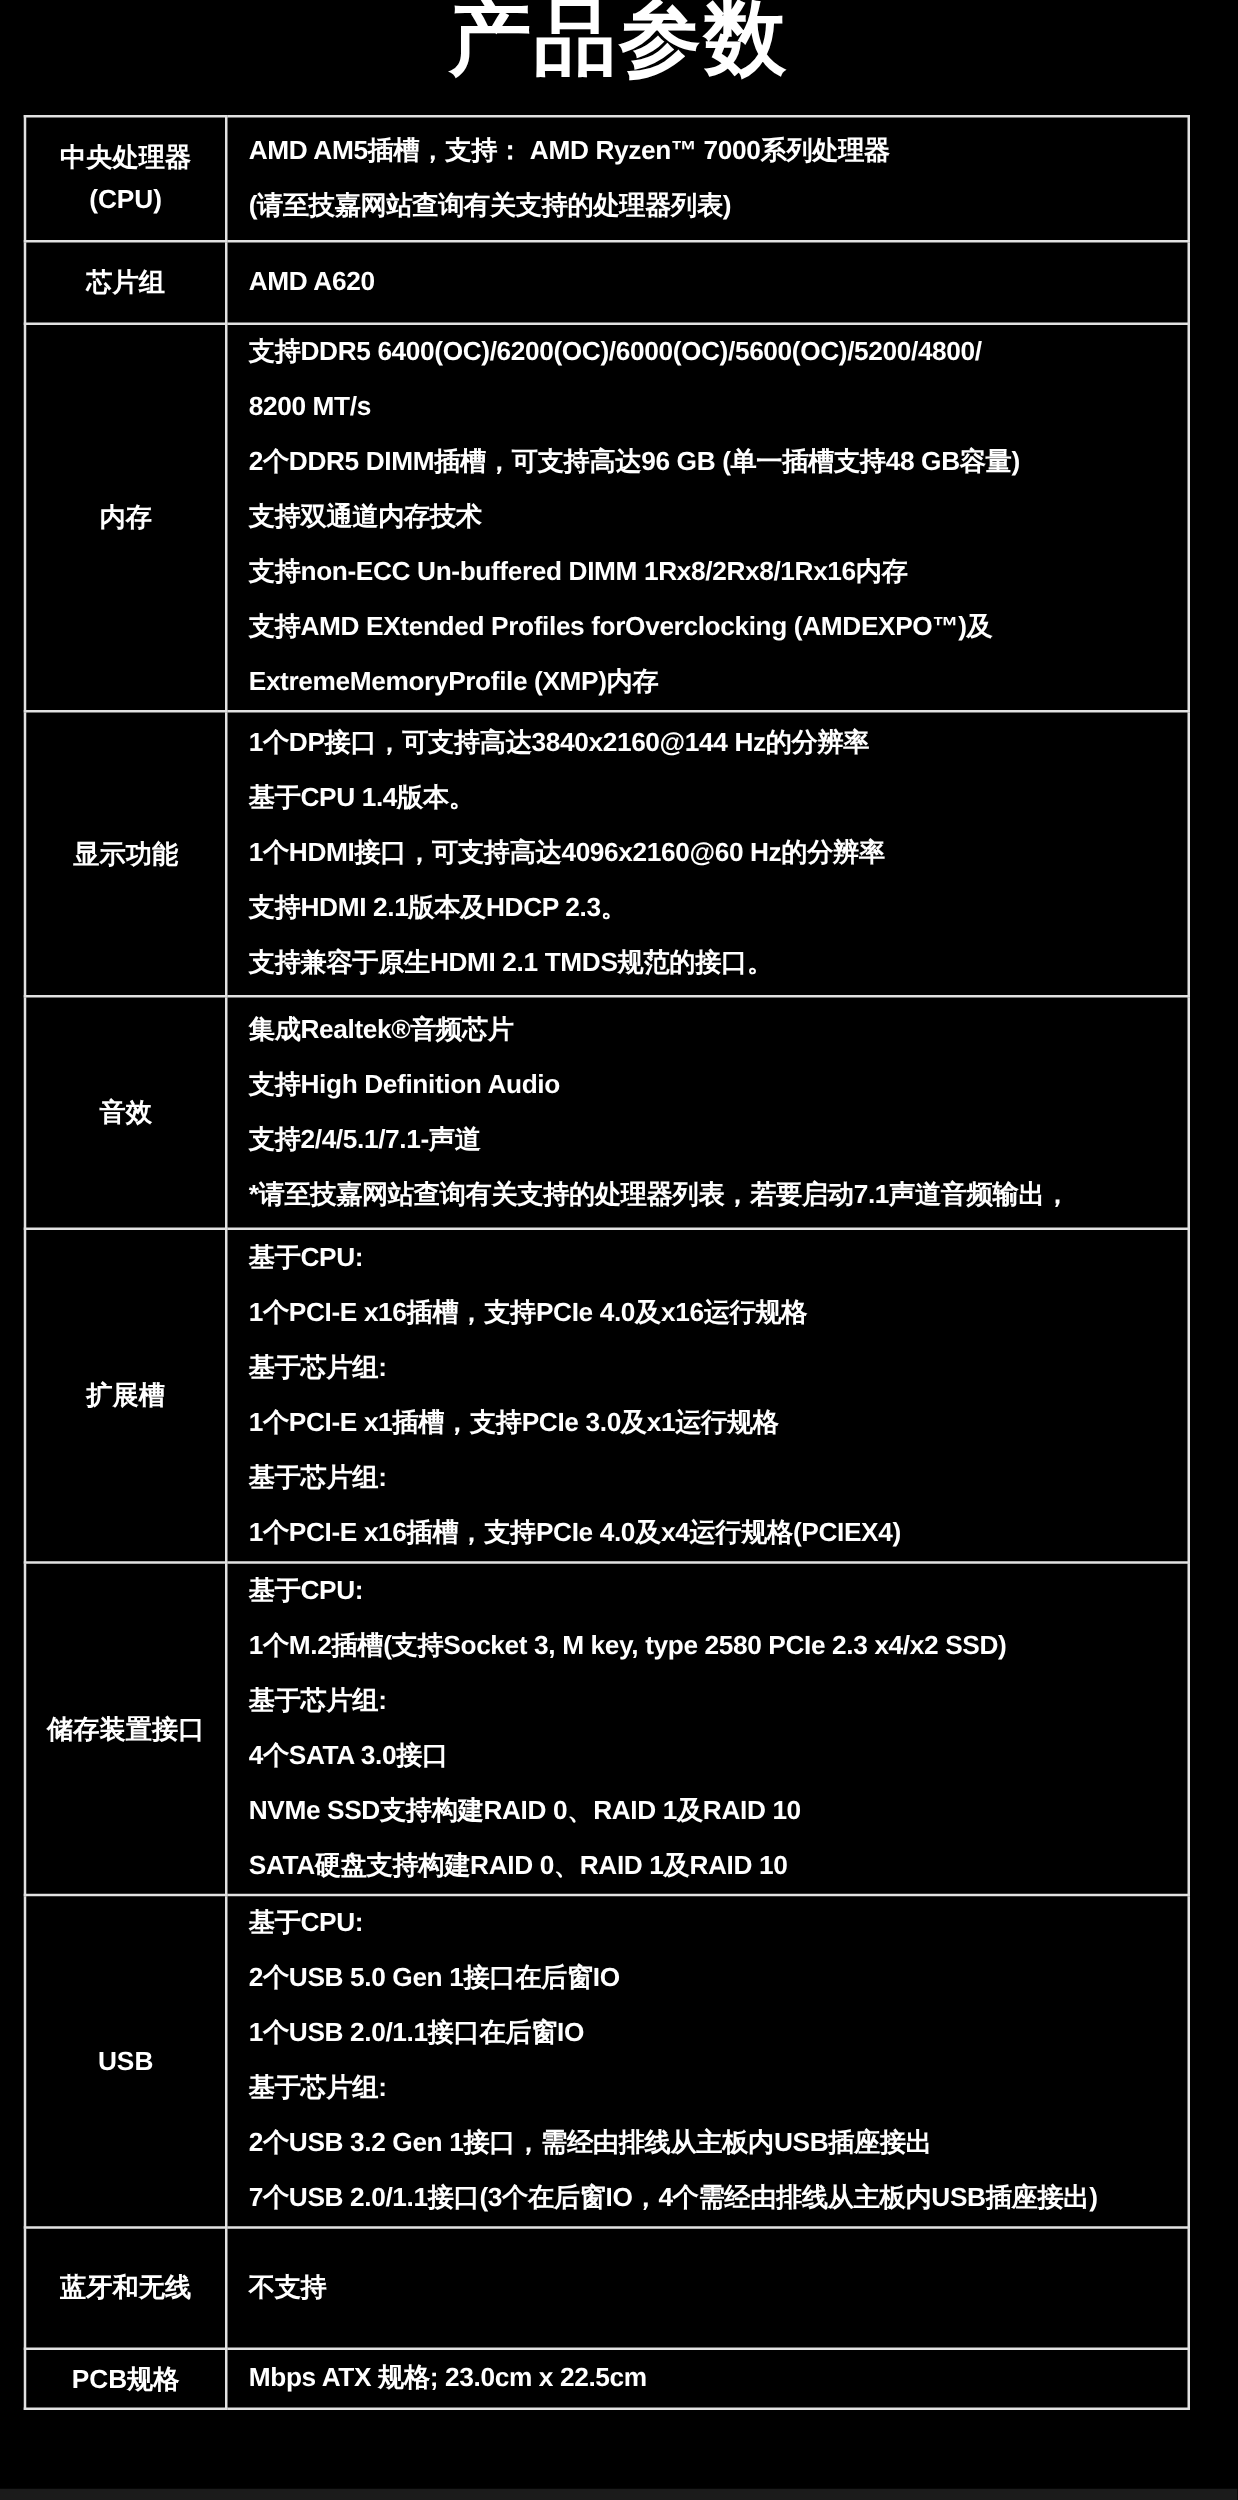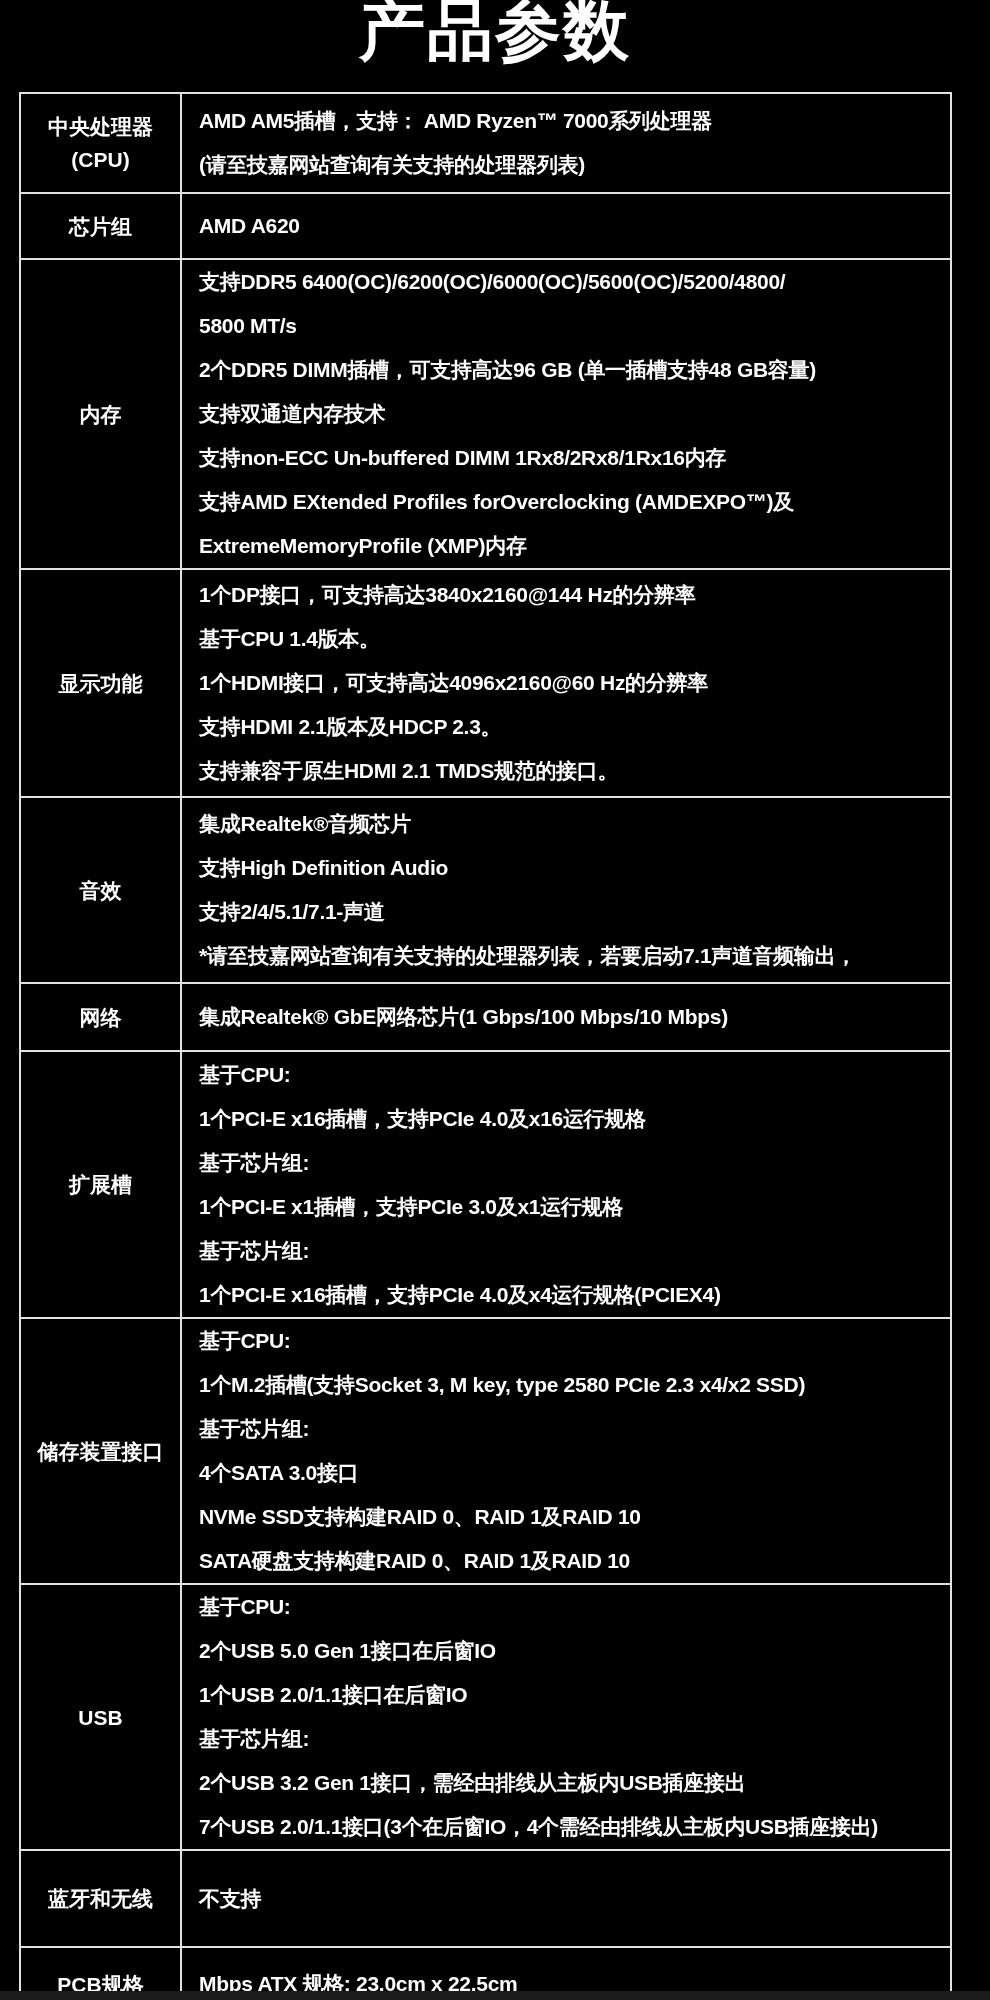--- a/index.html
+++ b/index.html
@@ -53,21 +53,21 @@
   tr.row-0{height:100px}
   tr.row-1{height:66px}
   tr.row-2{height:308px}
   tr.row-3{height:228px}
   tr.row-4{height:186px}
   tr.row-5{height:68px}
   tr.row-6{height:267px}
   tr.row-7{height:264px}
   tr.row-8{height:264px}
   tr.row-9{height:97px}
-  tr.row-10{height:74px}
+  tr.row-10{height:48px}
   .footer-strip{
     position:absolute;
     left:0;bottom:0;
     width:990px;height:9px;
     background:#1b1b1b;
   }
 </style>
 </head>
 <body>
 
@@ -86,21 +86,21 @@
       <tr class="spec-row row-1">
         <th>芯片组</th>
         <td>
           <div class="line">AMD A620</div>
         </td>
       </tr>
       <tr class="spec-row row-2">
         <th>内存</th>
         <td>
           <div class="line">支持DDR5 6400(OC)/6200(OC)/6000(OC)/5600(OC)/5200/4800/</div>
-          <div class="line">5800 MT/s</div>
+          <div class="line">8200 MT/s</div>
           <div class="line">2个DDR5 DIMM插槽，可支持高达96 GB (单一插槽支持48 GB容量)</div>
           <div class="line">支持双通道内存技术</div>
           <div class="line">支持non-ECC Un-buffered DIMM 1Rx8/2Rx8/1Rx16内存</div>
           <div class="line">支持AMD EXtended Profiles forOverclocking (AMDEXPO™)及</div>
           <div class="line">ExtremeMemoryProfile (XMP)内存</div>
         </td>
       </tr>
       <tr class="spec-row row-3">
         <th>显示功能</th>
         <td>
@@ -111,26 +111,20 @@
           <div class="line">支持兼容于原生HDMI 2.1 TMDS规范的接口。</div>
         </td>
       </tr>
       <tr class="spec-row row-4">
         <th>音效</th>
         <td>
           <div class="line">集成Realtek®音频芯片</div>
           <div class="line">支持High Definition Audio</div>
           <div class="line">支持2/4/5.1/7.1-声道</div>
           <div class="line">*请至技嘉网站查询有关支持的处理器列表，若要启动7.1声道音频输出，</div>
-        </td>
-      </tr>
-      <tr class="spec-row row-5">
-        <th>网络</th>
-        <td>
-          <div class="line">集成Realtek® GbE网络芯片(1 Gbps/100 Mbps/10 Mbps)</div>
         </td>
       </tr>
       <tr class="spec-row row-6">
         <th>扩展槽</th>
         <td>
           <div class="line">基于CPU:</div>
           <div class="line">1个PCI-E x16插槽，支持PCIe 4.0及x16运行规格</div>
           <div class="line">基于芯片组:</div>
           <div class="line">1个PCI-E x1插槽，支持PCIe 3.0及x1运行规格</div>
           <div class="line">基于芯片组:</div>

